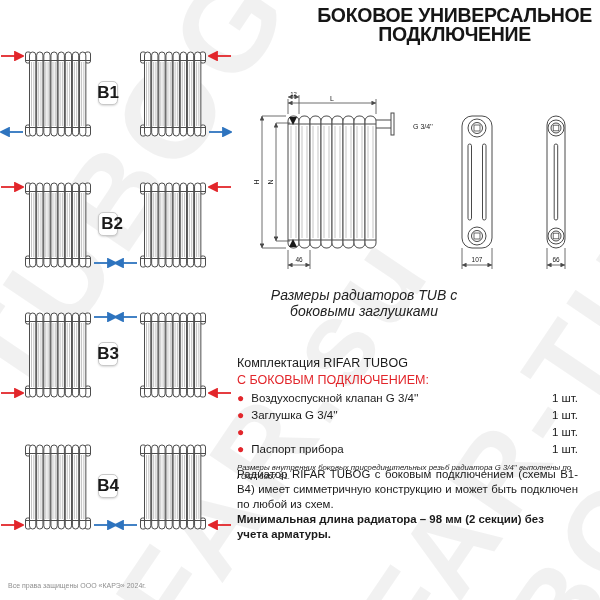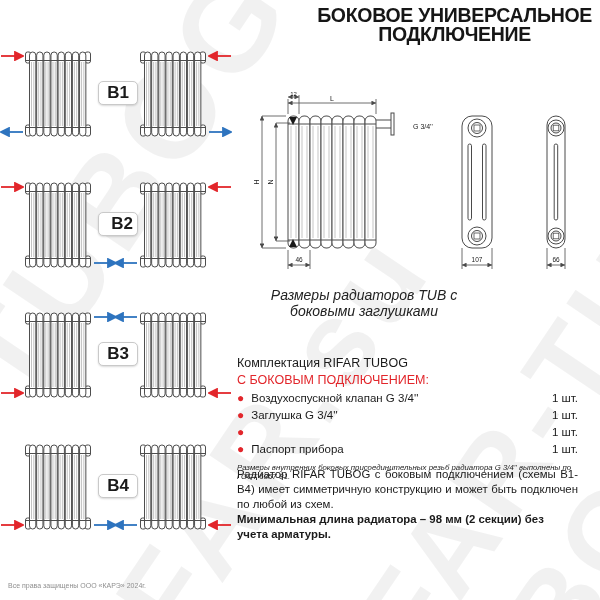--- a/index.html
+++ b/index.html
@@ -8,21 +8,21 @@
         font-family:"Liberation Sans",sans-serif;color:#1a1a1a}
   
   .wm span{position:absolute;font-weight:700;color:#000;opacity:.05;white-space:nowrap;
            transform:rotate(-56deg);letter-spacing:7px;line-height:1}
   
   .title{position:absolute;top:6px;right:8px;text-align:center;font-size:19.5px;
          font-weight:700;line-height:19px;letter-spacing:-.3px;color:#161616}
   
   .scheme-row{position:absolute;left:0;width:232px;height:96px}
   .rad{position:absolute;top:0;width:66px;height:94px}
-  .scheme-label{position:absolute;left:98px;width:40px;height:24px;border:1px solid #c9c9c9;
+  .scheme-label{position:absolute;left:98px;width:20px;height:24px;border:1px solid #c9c9c9;
         border-radius:5px;background:#fff;box-shadow:0 1px 2px rgba(0,0,0,.15);
         font-size:17px;font-weight:700;display:flex;align-items:center;justify-content:center}
   .arrow{position:absolute;width:24px;height:10px}
   
   #dim{position:absolute;left:250px;top:92px;width:335px;height:185px}
   .caption{position:absolute;left:253px;top:287px;width:222px;text-align:center;
            font-size:14px;font-style:italic;color:#222}
   
   .equip{position:absolute;left:237px;top:356px;width:341px}
   .eh{font-size:12.5px;font-weight:400;margin-bottom:3px}

